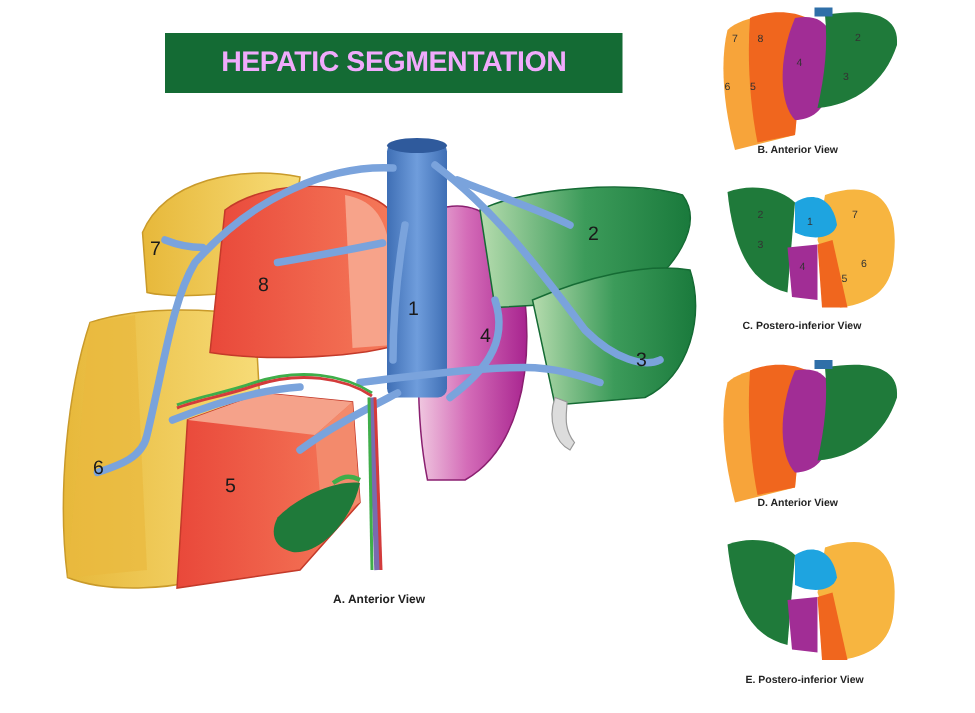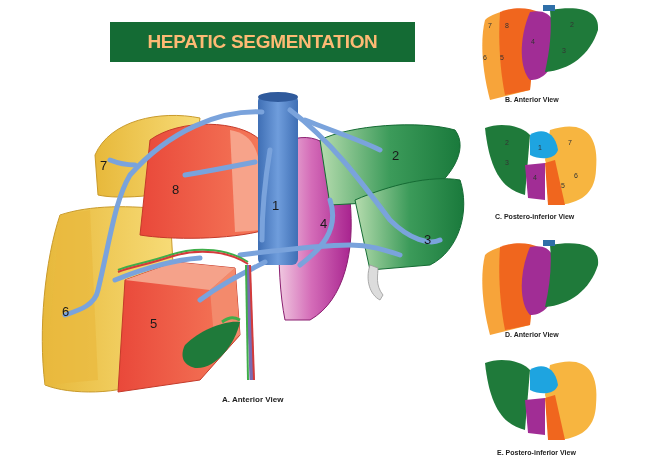--- a/index.html
+++ b/index.html
@@ -1,18 +1,18 @@
 <!DOCTYPE html>
 <html><head>
 <meta charset="utf-8">
 <style>
   html,body{margin:0;padding:0;background:#ffffff;}
   body{width:650px;height:475px;position:relative;overflow:hidden;font-family:"Liberation Sans",sans-serif;}
   .title-bar{position:absolute;left:110px;top:22px;width:305px;height:40px;background:#146b34;display:flex;align-items:center;justify-content:center;}
-  .title-text{color:#fdba74;font-weight:bold;font-size:19px;letter-spacing:-0.3px;font-family:"Liberation Sans",sans-serif;}
+  .title-text{color:#f0abfc;font-weight:bold;font-size:19px;letter-spacing:-0.3px;font-family:"Liberation Sans",sans-serif;}
   svg{position:absolute;left:0;top:0;}
   .caption{font-family:"Liberation Sans",sans-serif;font-size:7px;font-weight:bold;fill:#222;}
   .caption-main{font-size:8px;}
   .seg{font-family:"Liberation Sans",sans-serif;font-size:13px;fill:#1a1a1a;}
   .seg-s{font-family:"Liberation Sans",sans-serif;font-size:7px;fill:#333;}
 </style>
 </head>
 <body>
 
 <div class="title-bar">

